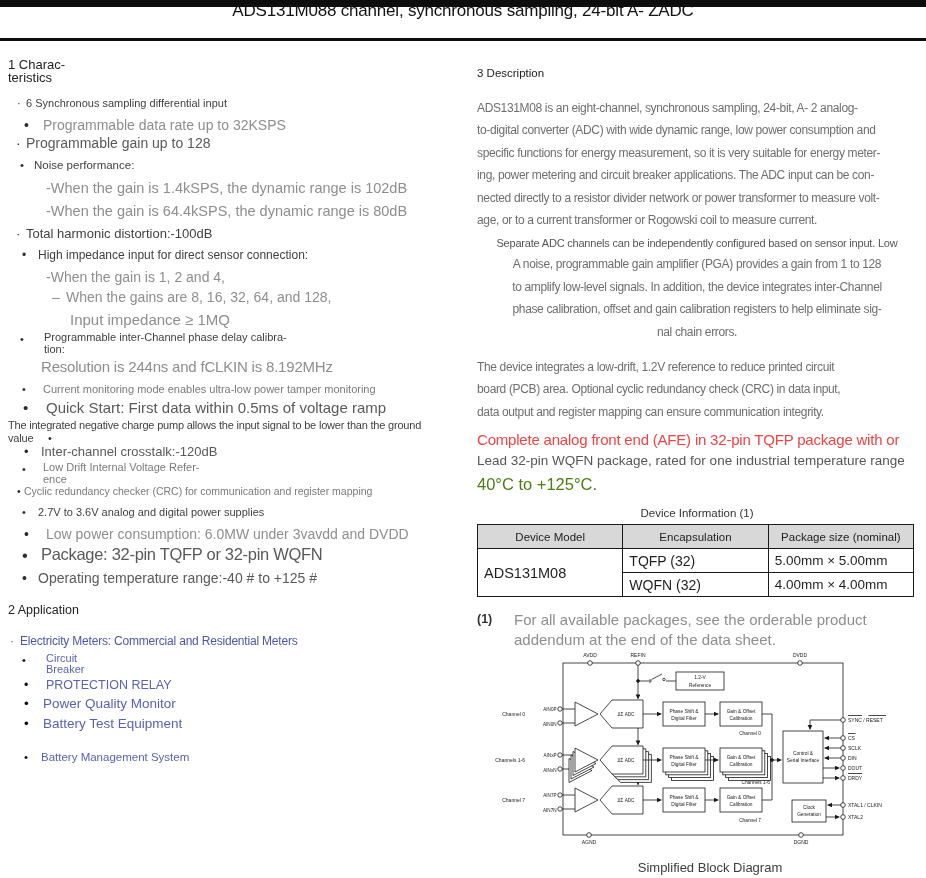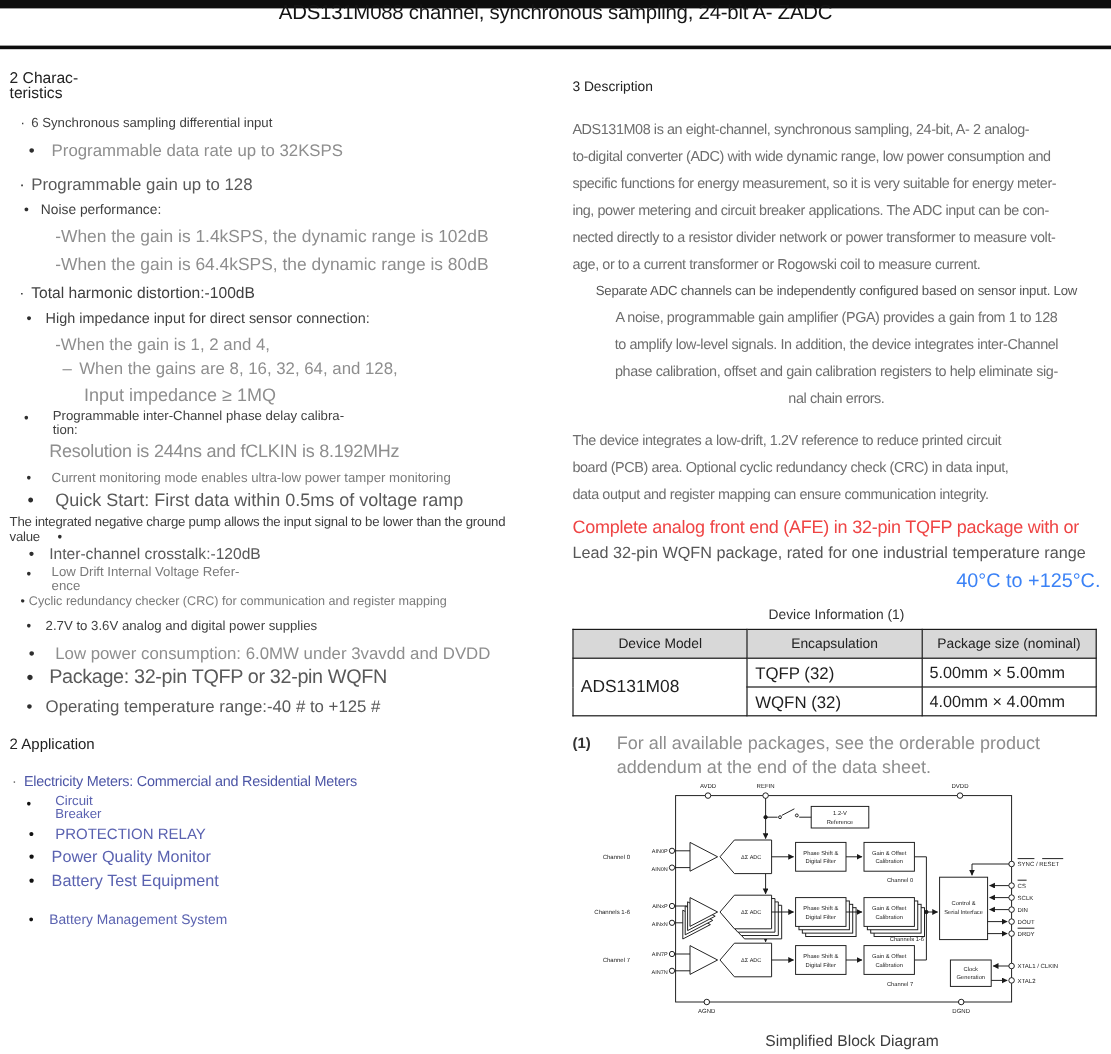--- a/index.html
+++ b/index.html
@@ -17,21 +17,21 @@
   .li::before{position:absolute;top:0;color:#2e2e2e;}
   .c-dark{color:#3f3f3f;}
   .c-dark2{color:#595959;}
   .c-gray{color:#8e8e8e;}
   .c-blue{color:#5a62b0;}
 
   .f0{margin-top:13px;padding-left:18px;font-size:11px;line-height:13px;}
   .f0::before{content:"\00b7";left:9px;}
   .f1{margin-top:7px;padding-left:35px;font-size:14px;line-height:16px;}
   .f1::before{content:"\2022";left:16px;}
-  .f2{margin-top:12px;padding-left:18px;font-size:14px;line-height:16px;}
+  .f2{margin-top:2px;padding-left:18px;font-size:14px;line-height:16px;}
   .f2::before{content:"\00b7";left:8px;}
   .f3{margin-top:8px;padding-left:26px;font-size:11.5px;line-height:13px;}
   .f3::before{content:"\2022";left:12px;}
   .f4,.f5{padding-left:38px;font-size:14.5px;line-height:16px;}
   .f4{margin-top:8px;}
   .f5{margin-top:7px;}
   .f6{margin-top:7px;padding-left:18px;font-size:13px;line-height:15px;}
   .f6::before{content:"\00b7";left:8px;}
   .f7{margin-top:7px;padding-left:30px;font-size:12px;line-height:14px;}
   .f7::before{content:"\2022";left:14px;}
@@ -82,21 +82,21 @@
   .para{margin:0;font-size:12px;line-height:22.4px;letter-spacing:-0.35px;
         color:#6e6e6e;white-space:pre;}
   .p1{margin-top:17px;}
   .p2{margin-top:6px;text-align:center;}
   .p2-intro{display:block;font-size:11px;line-height:13px;letter-spacing:-0.2px;
             color:#555;white-space:pre;margin-bottom:3px;}
   .p3{margin-top:13px;}
   .p4{margin-top:6px;}
   .p4l1{font-size:15px;line-height:21px;color:#ef4444;letter-spacing:-0.2px;white-space:pre;}
   .p4l2{font-size:13.5px;line-height:22px;color:#565656;white-space:pre;}
-  .p4l3{font-size:16.5px;line-height:24px;color:#3b82f6;text-align:right;}
+  .p4l3{font-size:16.5px;line-height:24px;color:#4d7c0f;}
   .tbl-caption{margin-top:11px;text-align:center;font-size:11.5px;color:#333;}
   table.devtbl{margin-top:5px;border-collapse:collapse;width:437px;table-layout:fixed;}
   .devtbl th,.devtbl td{border:1.5px solid #1a1a1a;padding:0 0 0 6px;height:23px;}
   .devtbl th{background:#d8d8d8;font-weight:normal;font-size:11.5px;color:#222;
              text-align:center;padding:0;}
   .cell-model{font-size:14.5px;color:#1f1f1f;}
   .cell-encap{font-size:14px;color:#1f1f1f;}
   .cell-size{font-size:13.5px;color:#1f1f1f;margin-left:41px;}
   .footnote{margin-top:13px;display:flex;}
   .fn-marker{width:37px;font-size:12.5px;font-weight:bold;color:#333;padding-top:2px;}
@@ -111,21 +111,21 @@
 </style>
 </head>
 <body>
 
 <div class="page">
   <div class="topbar"></div>
   <div class="title">ADS131M088 channel, synchronous sampling, 24-bit A- ZADC</div>
   <div class="title-rule"></div>
 
   <div class="col-left">
-    <div class="h1">2 Charac-
+    <div class="h1">1 Charac-
 teristics</div>
     <div class="li f0 c-dark">6 Synchronous sampling differential input</div>
     <div class="li f1 c-gray">Programmable data rate up to 32KSPS</div>
     <div class="li f2 c-dark2">Programmable gain up to 128</div>
     <div class="li f3 c-dark">Noise performance:</div>
     <div class="li f4 c-gray">-When the gain is 1.4kSPS, the dynamic range is 102dB</div>
     <div class="li f5 c-gray">-When the gain is 64.4kSPS, the dynamic range is 80dB</div>
     <div class="li f6 c-dark">Total harmonic distortion:-100dB</div>
     <div class="li f7 c-dark">High impedance input for direct sensor connection:</div>
     <div class="li f8 c-gray">-When the gain is 1, 2 and 4,</div>

